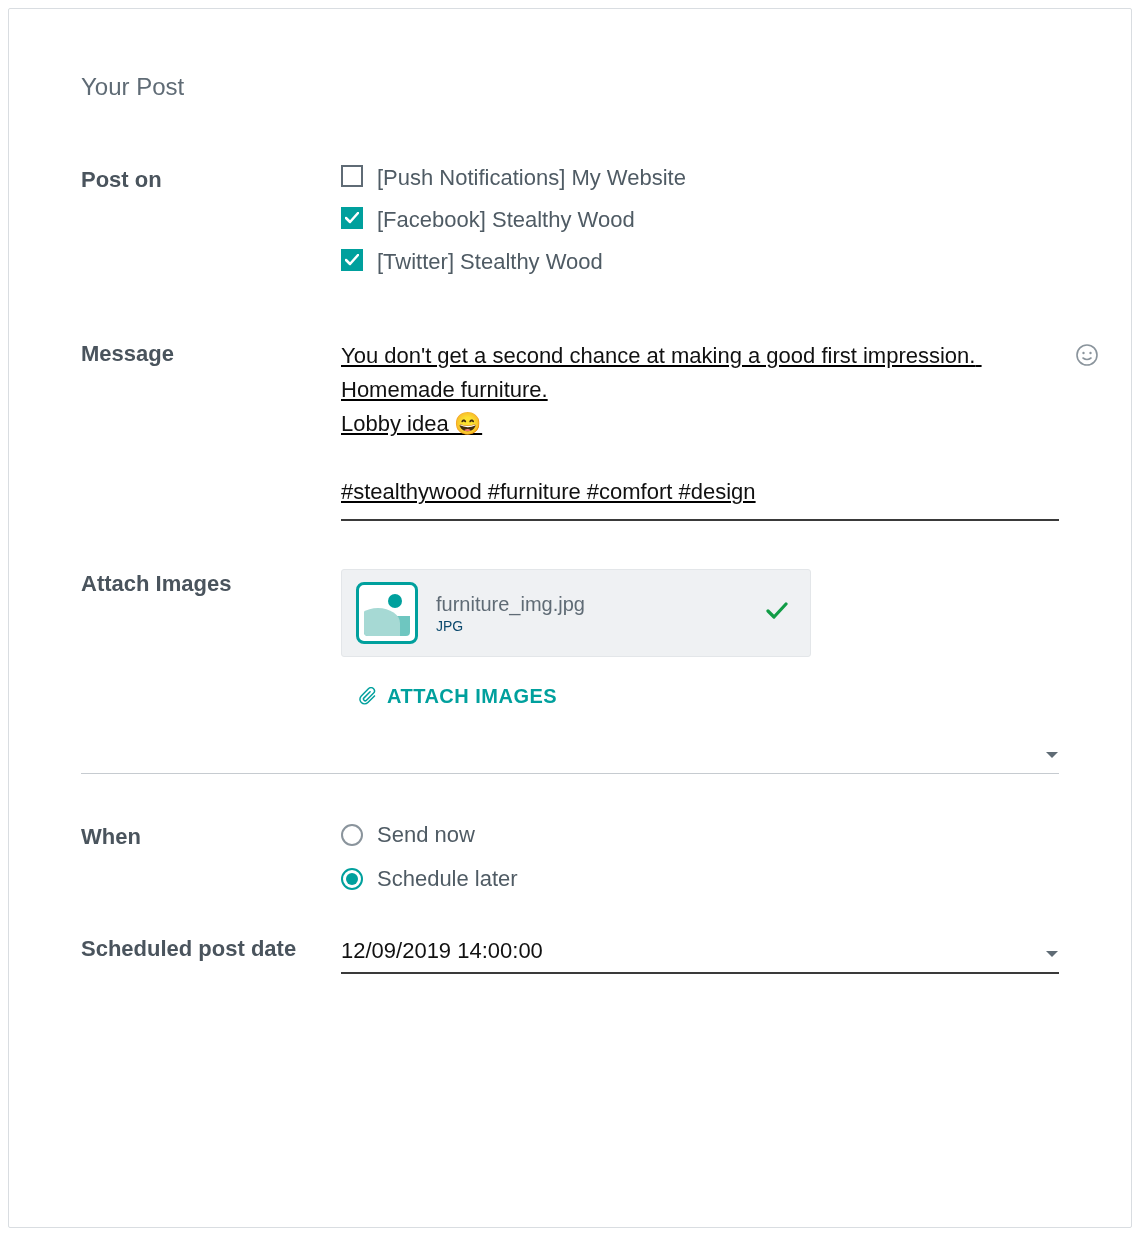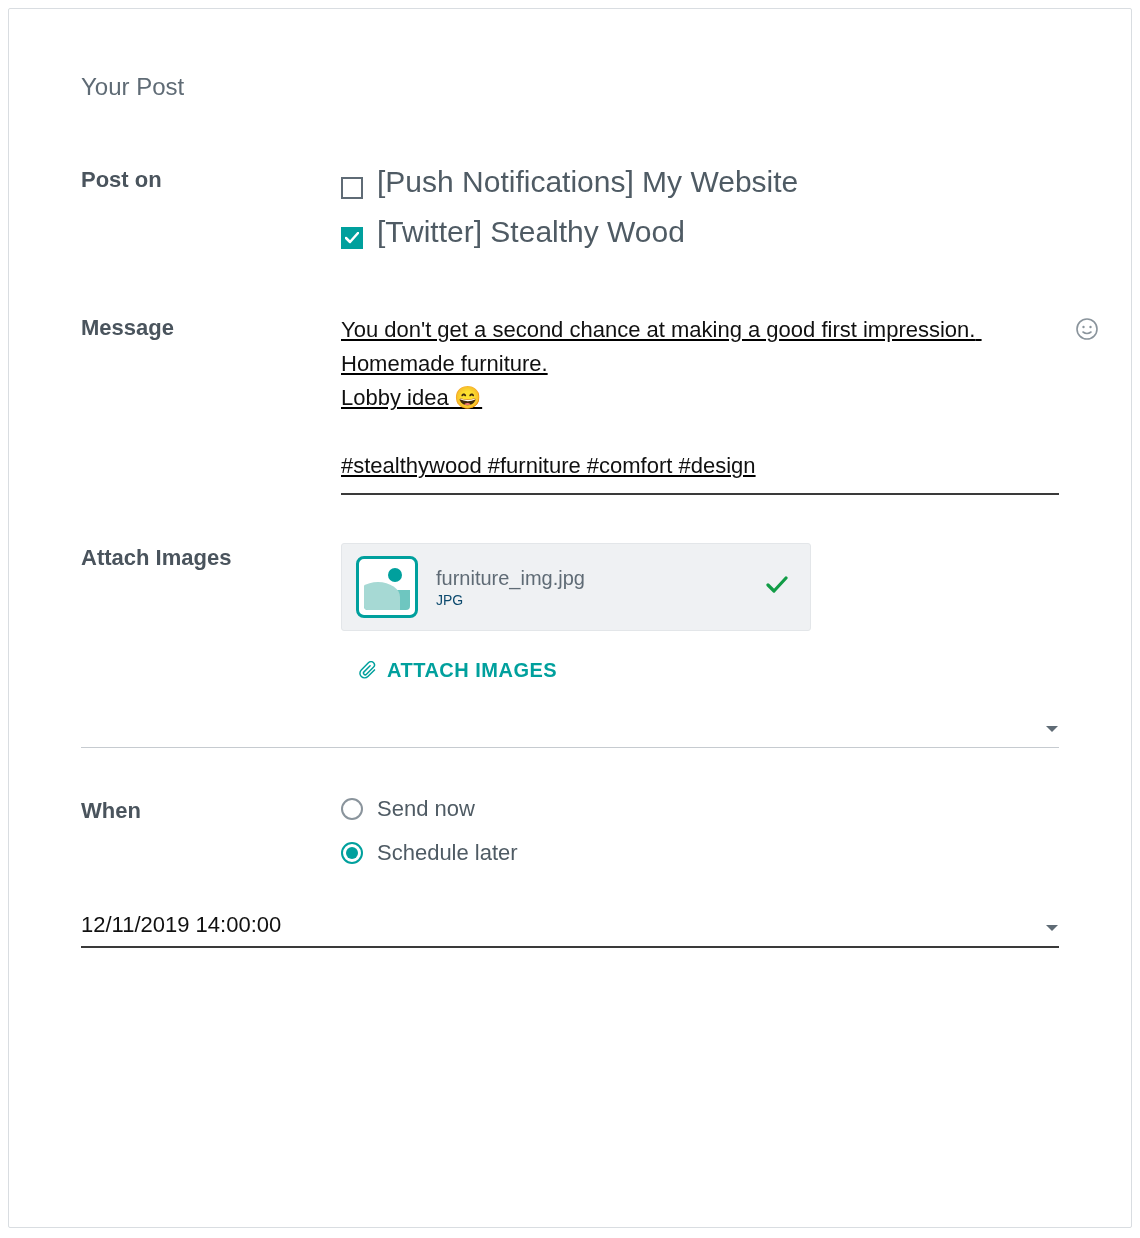--- a/index.html
+++ b/index.html
@@ -34,23 +34,23 @@
     padding-top: 2px;
   }
   .field-col {
     flex: 1;
     min-width: 0;
   }
 
   
   .chk-item {
     display: flex;
-    align-items: flex-end;
+    align-items: flex-start;
     gap: 14px;
-    font-size: 30px;
+    font-size: 22px;
     color: #4f5b64;
     margin-bottom: 16px;
     cursor: pointer;
   }
   .chk-box {
     width: 22px;
     height: 22px;
     display: flex;
     align-items: center;
     justify-content: center;
@@ -216,20 +216,28 @@
 <div class="panel">
 
   <h1 class="page-title">Your Post</h1>
 
   <div class="row">
     <div class="label-col">Post on</div>
     <div class="field-col">
       <div class="chk-item">
         <span class="chk-box unchecked"></span>
         <span>[Push Notifications] My Website</span>
+      </div>
+      <div class="chk-item">
+        <span class="chk-box checked">
+          <svg width="14" height="12" viewBox="0 0 14 12">
+              <path d="M1 6 L5 10 L13 1" stroke="#fff" stroke-width="2.5" fill="none" stroke-linecap="round" stroke-linejoin="round"></path>
+            </svg>
+        </span>
+        <span>[Facebook] Stealthy Wood</span>
       </div>
       <div class="chk-item">
         <span class="chk-box checked">
           <svg width="14" height="12" viewBox="0 0 14 12">
               <path d="M1 6 L5 10 L13 1" stroke="#fff" stroke-width="2.5" fill="none" stroke-linecap="round" stroke-linejoin="round"></path>
             </svg>
         </span>
         <span>[Twitter] Stealthy Wood</span>
       </div>
     </div>
@@ -305,23 +313,24 @@
       <div class="radio-item">
         <span class="radio-circle selected">
             <span class="radio-dot"></span>
           </span>
         <span>Schedule later</span>
       </div>
     </div>
   </div>
 
   <div class="row">
+    <div class="label-col">Scheduled post date</div>
     <div class="field-col">
       <div class="underline-field dark">
-        <span class="val">12/11/2019 14:00:00</span>
+        <span class="val">12/09/2019 14:00:00</span>
         <span class="caret">
           <svg width="14" height="8" viewBox="0 0 14 8">
               <path d="M1 1 L7 7 L13 1" fill="#5f6b75"></path>
             </svg>
         </span>
       </div>
     </div>
   </div>
 
 </div>

